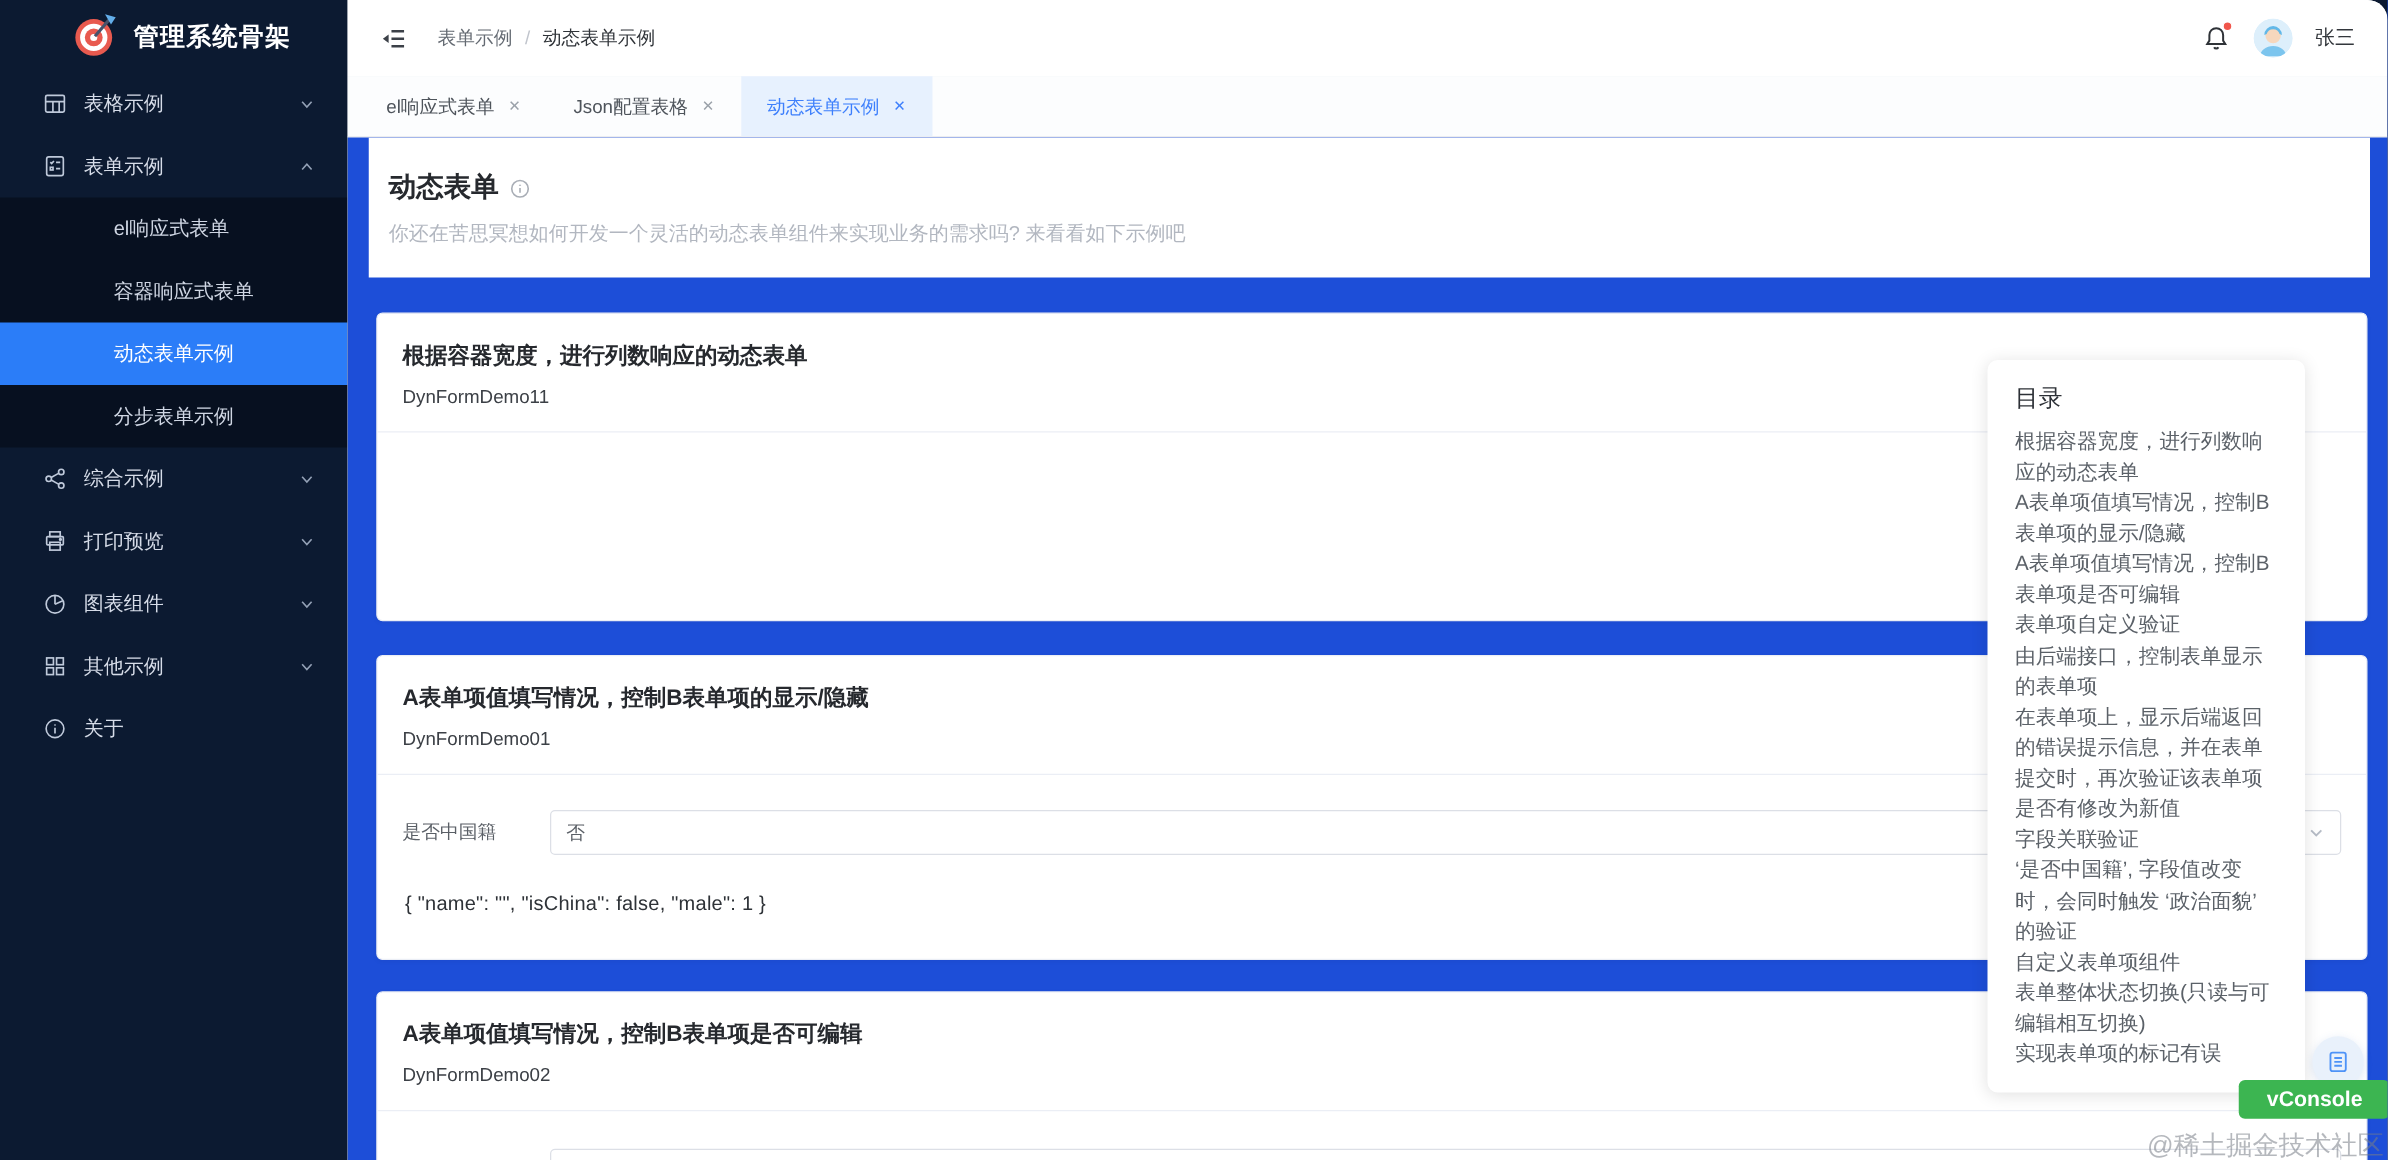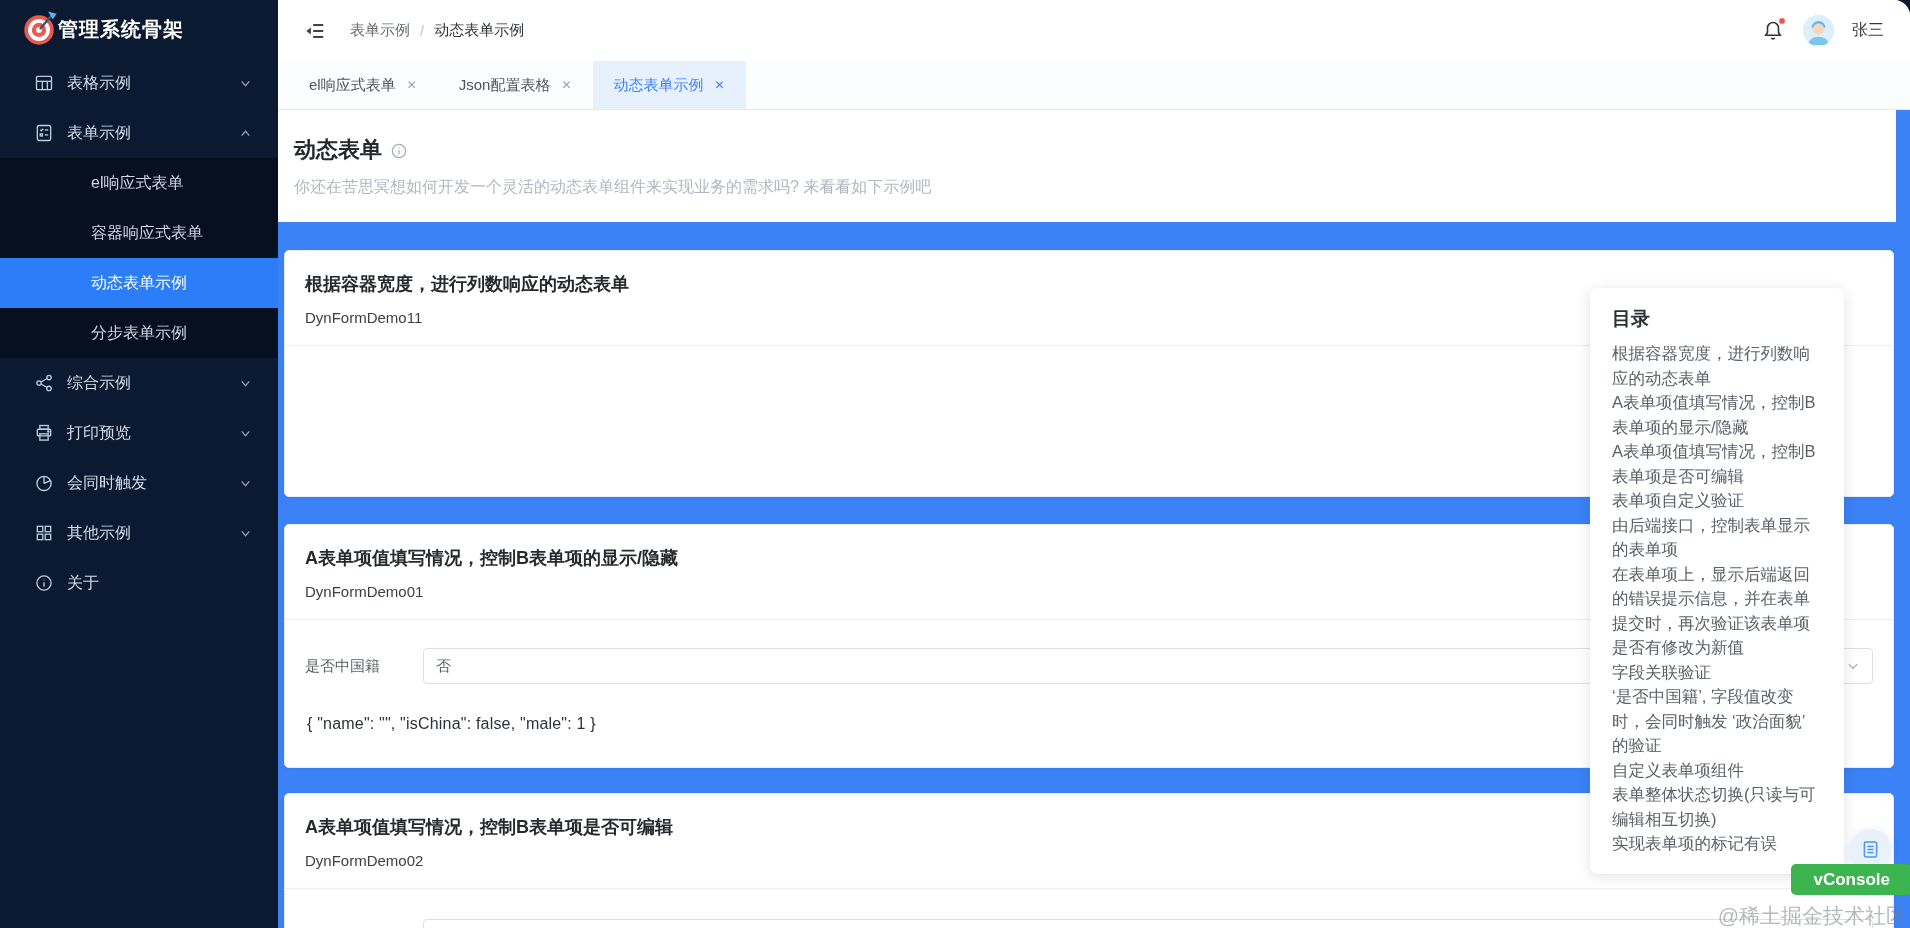--- a/index.html
+++ b/index.html
@@ -2,21 +2,21 @@
 <html><head>
 <meta charset="utf-8">
 <style>
   * { margin:0; padding:0; box-sizing:border-box; }
   html,body { width:1910px; height:928px; overflow:hidden; }
   body { background:#0c1a31; font-family:"Liberation Sans","DejaVu Sans",sans-serif; }
   .app { position:relative; width:1910px; height:928px; display:flex; }
 
   
   .sidebar { width:278px; height:100%; background:#0c1a31; flex:0 0 278px; color:#d6dce8; }
-  .logo { height:58px; display:flex; align-items:center; padding-left:20px; }
+  .logo { height:58px; display:flex; align-items:center; padding-left:56px; gap:13px; }
   .logo-text { font-size:20px; font-weight:bold; color:#fff; letter-spacing:1px; }
   .menu-item { height:50px; display:flex; align-items:center; padding:0 26px 0 34px; font-size:16px; color:#d6dce8; cursor:pointer; }
   .menu-item .mi-icon { width:20px; height:20px; margin-right:13px; flex:0 0 20px; color:#bfc9da; }
   .menu-item .mi-label { flex:1; }
   .menu-item .mi-chevron { width:13px; height:13px; color:#93a0b5; }
   .submenu { background:#071020; }
   .submenu-item { height:50px; display:flex; align-items:center; padding-left:91px; font-size:16px; color:#cfd6e3; cursor:pointer; }
   .submenu-item.active { background:#2b7df8; color:#fff; }
 
   
@@ -32,21 +32,21 @@
   .bell-dot { position:absolute; top:-2px; right:-1px; width:8px; height:8px; border-radius:50%; background:#f1564c; border:1px solid #fff; }
   .avatar { width:31px; height:31px; border-radius:50%; overflow:hidden; cursor:pointer; background:#d7ecfa; }
   .username { font-size:16px; color:#33373c; cursor:pointer; }
 
   .tabbar { height:49px; background:#fcfdfe; border-bottom:1px solid #e6e8ec; display:flex; align-items:stretch; padding-left:10px; flex:0 0 49px; }
   .tab { display:flex; align-items:center; gap:11px; padding:0 21px; font-size:15px; color:#4e545b; cursor:pointer; }
   .tab .tab-x { font-size:12px; color:#9aa1a9; cursor:pointer; }
   .tab.active { background:#e7f1fe; color:#3d7ffc; }
   .tab.active .tab-x { color:#3d7ffc; }
 
-  .content { position:relative; height:818px; background:#3b82f6; overflow:hidden; }
+  .content { position:relative; height:818px; background:#1d4ed8; overflow:hidden;padding-left:17px; }
 
   .page-header { height:112px; background:#fff; margin-right:14px; padding:25px 0 0 16px; }
   .ph-title-row { display:flex; align-items:center; gap:9px; }
   .ph-title { font-size:22px; font-weight:bold; color:#26292e; }
   .info-icon { width:16px; height:16px; color:#a9aeb6; margin-top:2px; }
   .ph-subtitle { margin-top:12px; font-size:16px; color:#b2b7c0; }
 
   .card { background:#fff; border:1px solid #ebeef5; border-radius:5px; margin:0 16px 0 6px; box-shadow:0 1px 4px rgba(0,0,0,0.04); overflow:hidden; }
   .card-hd { padding:20px 20px 18px 20px; border-bottom:1px solid #ebeef5; }
   .card-title { font-size:18px; line-height:26px; font-weight:bold; color:#26292e; }
@@ -72,21 +72,21 @@
   .select { flex:1; height:36px; border:1px solid #dcdfe6; border-radius:4px; background:#fff; margin-left:12px; display:flex; align-items:center; padding:0 12px; cursor:pointer; }
   .select-value { flex:1; font-size:15px; color:#5a5f66; }
   .select-chevron { width:14px; height:14px; color:#b6bcc6; }
   .json-output { margin-top:31px; margin-left:2px; font-size:16px; color:#2e3237; letter-spacing:0.2px; }
 
   .card3 { margin-top:25px; height:300px; }
   .card3 .card-bd { padding:30px 20px 0 20px; }
 
   
   .toc { position:absolute; left:1590px; top:288px; width:254px; background:#fff; border-radius:8px; box-shadow:0 2px 14px rgba(0,0,0,0.12); padding:18px 22px 18px 22px; z-index:10; }
-  .toc-title { font-size:19px; color:#2c3036; margin-bottom:9px;font-weight:bold; }
+  .toc-title { font-size:19px; color:#2c3036; margin-bottom:9px; }
   .toc-item { display:block; font-size:16.5px; line-height:24.5px; color:#5b6168; cursor:pointer; text-decoration:none; }
 
   .fab { position:absolute; left:1850px; top:829px; width:41px; height:41px; border-radius:50%; background:#e9f1fb; box-shadow:0 2px 8px rgba(70,120,200,0.18); display:flex; align-items:center; justify-content:center; cursor:pointer; z-index:20; }
   .fab svg { width:21px; height:21px; color:#4e93f7; }
 
   .vconsole-btn { position:absolute; top:864px; right:-2px; height:31px; padding:0 22px; background:#3cb551; color:#fff; font-size:17px; font-weight:bold; border:none; border-radius:5px; display:flex; align-items:center; cursor:pointer; z-index:40; }
 
   .watermark { position:absolute; top:902px; right:3px; font-size:21px; color:rgba(120,126,134,0.55); z-index:50; pointer-events:none; }
 
   svg { display:block; }
@@ -179,21 +179,21 @@
             <polyline points="5,8 12,16 19,8"></polyline>
           </svg>
       </div>
 
       <div class="menu-item">
         <svg class="mi-icon" viewBox="0 0 24 24" fill="none" stroke="currentColor" stroke-width="1.6">
           <circle cx="12" cy="12.5" r="8.5"></circle>
             <line x1="12" y1="12.5" x2="12" y2="4"></line>
             <line x1="12" y1="12.5" x2="19.5" y2="9.2"></line>
         </svg>
-        <span class="mi-label">会同时触发</span>
+        <span class="mi-label">图表组件</span>
         <svg class="mi-chevron" viewBox="0 0 24 24" fill="none" stroke="currentColor" stroke-width="2.4">
             <polyline points="5,8 12,16 19,8"></polyline>
           </svg>
       </div>
 
       <div class="menu-item">
         <svg class="mi-icon" viewBox="0 0 24 24" fill="none" stroke="currentColor" stroke-width="1.6">
           <rect x="4" y="4" width="6.5" height="6.5"></rect>
             <rect x="13.5" y="4" width="6.5" height="6.5"></rect>
             <rect x="4" y="13.5" width="6.5" height="6.5"></rect>

